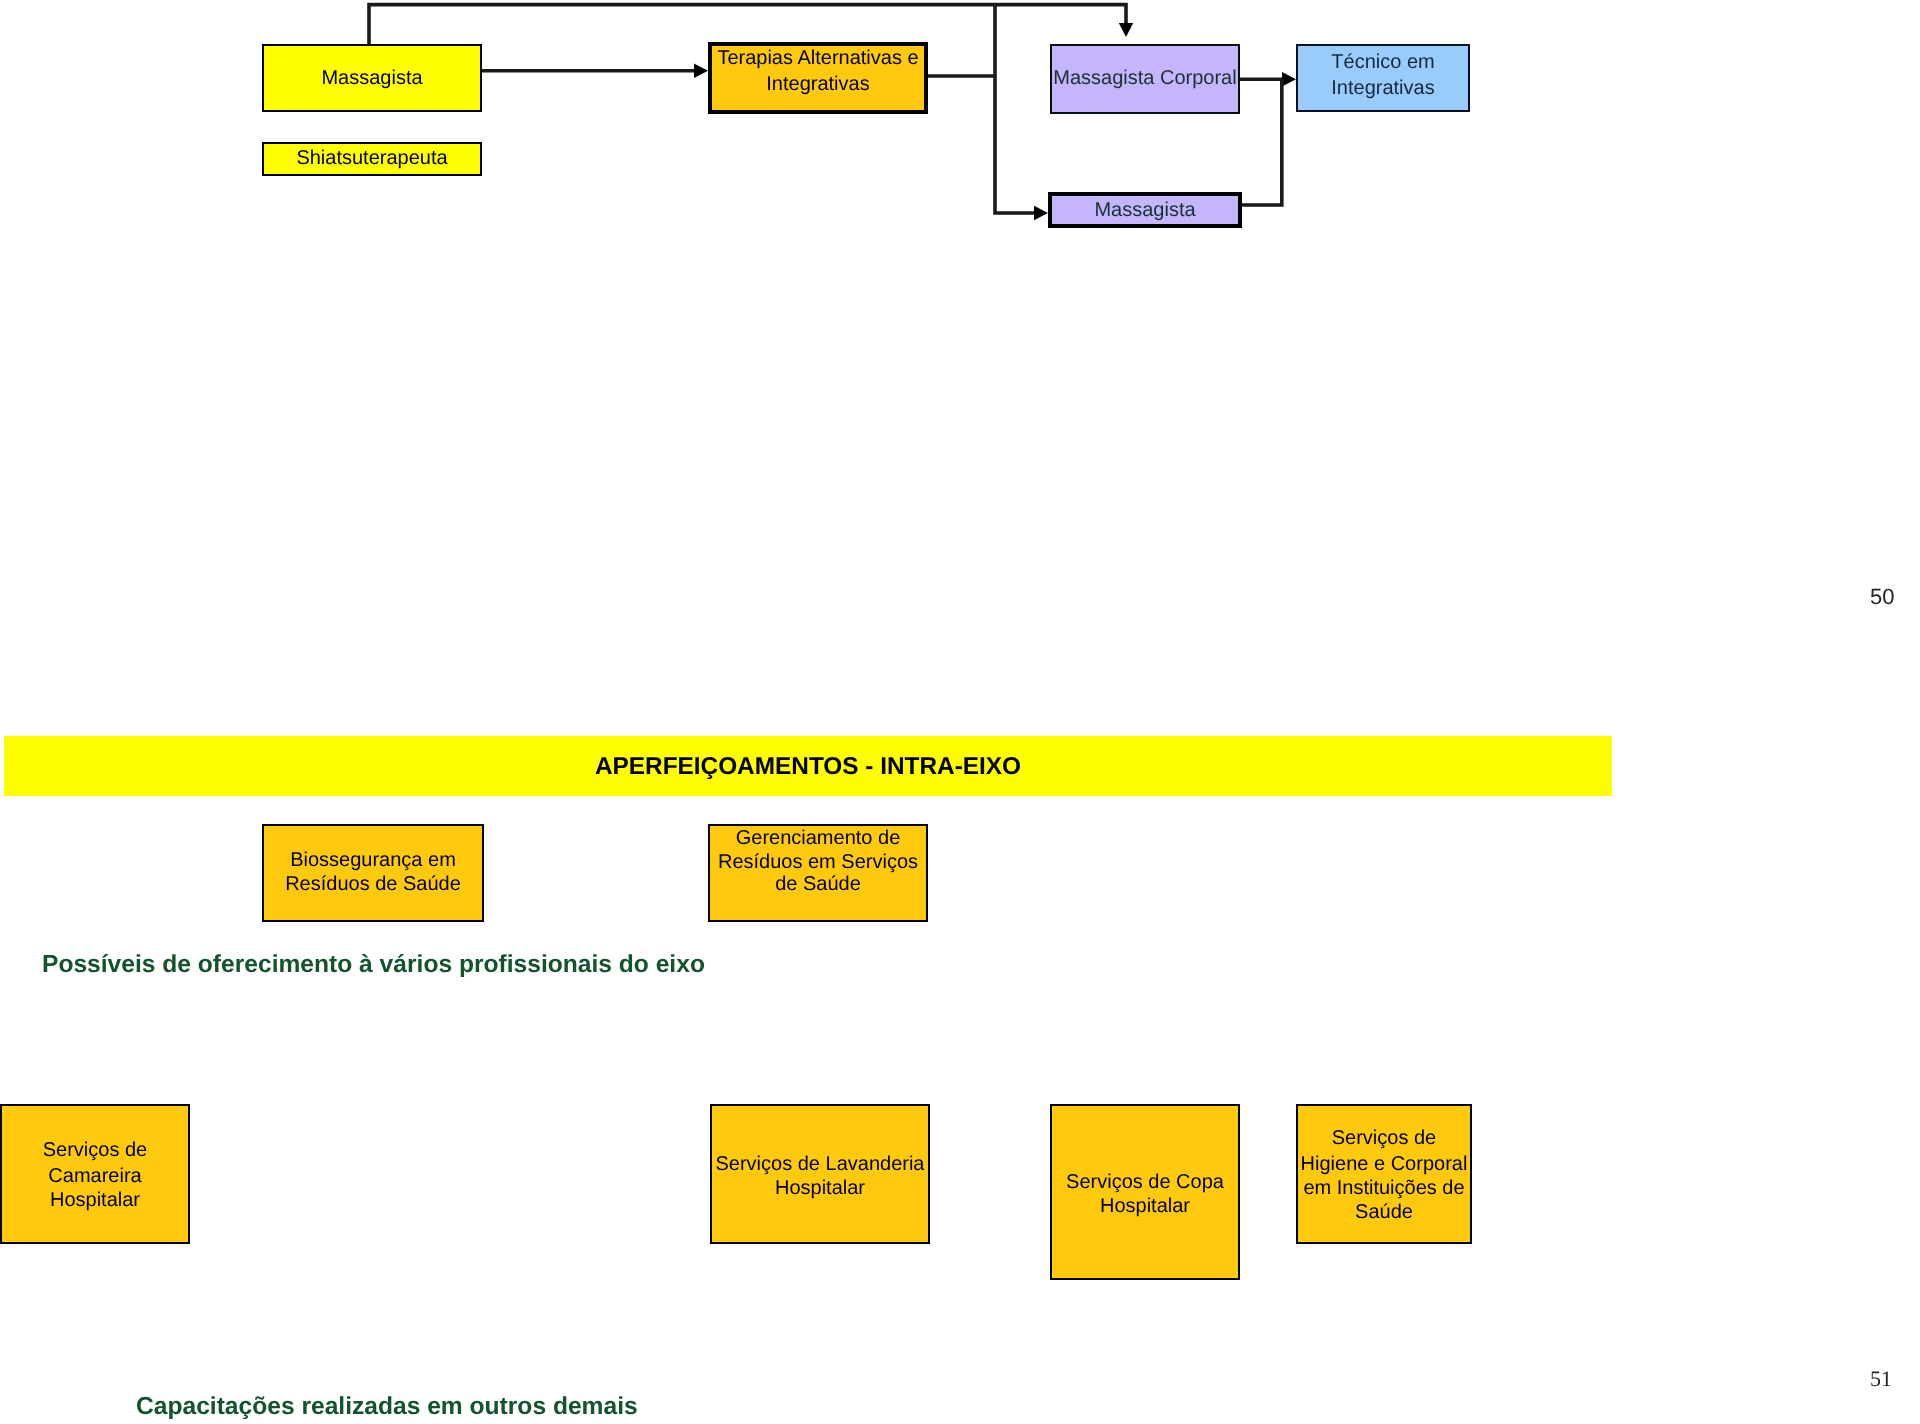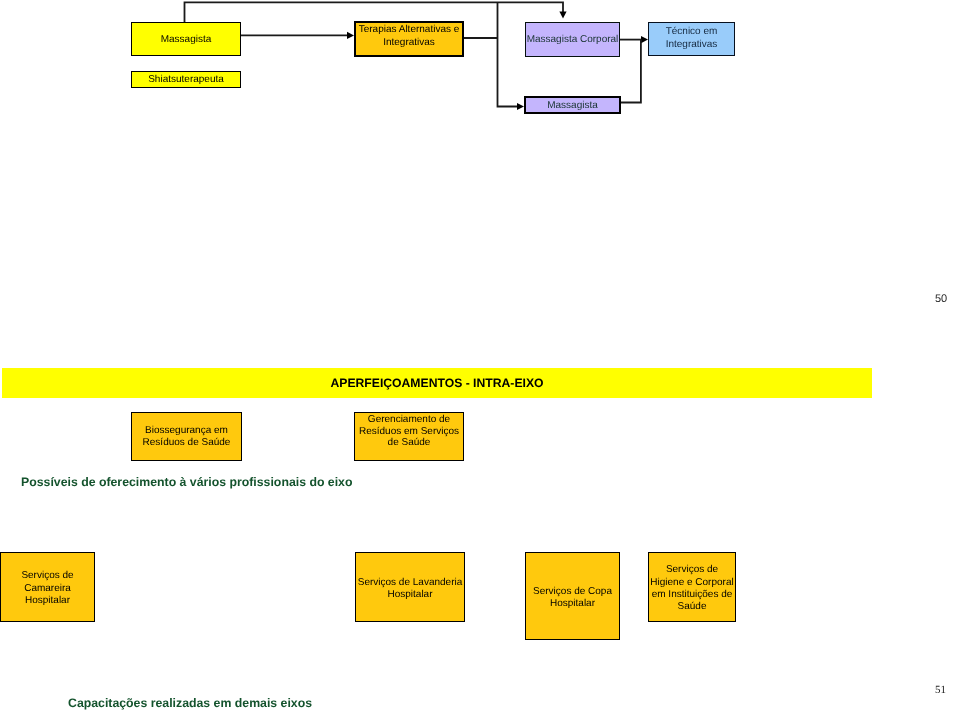--- a/index.html
+++ b/index.html
@@ -112,21 +112,21 @@
 
   <div class="node fill-blue" style="left: 648px; top: 22px; width: 87px; height: 34px; border-width: 1.6px; font-size: 10px; line-height: 13px; padding-bottom: 2px; color: rgb(20, 40, 63); border-color: rgb(6, 16, 31);">
     <span class="label">
       <i class="ln">Técnico em</i>
       <i class="ln">Integrativas</i>
     </span>
   </div>
 
   <div class="pagenum" style="left: 935px; top: 293px; font-size: 11px;">50</div>
 
-  <div class="banner" style="left: 2px; top: 368px; width: 870px; height: 30px; font-size: 12.2px;">APERFEIÇOAMENTOS - INTRA-EIXO</div>
+  <div class="banner" style="left: 2px; top: 368px; width: 804px; height: 30px; font-size: 12.2px;">APERFEIÇOAMENTOS - INTRA-EIXO</div>
 
   <div class="node fill-amber" style="left: 131px; top: 412px; width: 111px; height: 49px; border-width: 1.7px; font-size: 10px; line-height: 12px;">
     <span class="label">
       <i class="ln">Biossegurança em</i>
       <i class="ln">Resíduos de Saúde</i>
     </span>
   </div>
 
   <div class="node fill-amber" style="left: 354px; top: 412px; width: 110px; height: 49px; border-width: 1.7px; font-size: 10px; line-height: 11.8px; padding-bottom: 10px;">
     <span class="label">
@@ -163,17 +163,17 @@
 
   <div class="node fill-amber" style="left: 648px; top: 552px; width: 88px; height: 70px; border-width: 1.7px; font-size: 10px; line-height: 12.4px; padding-top: 4px;">
     <span class="label">
       <i class="ln">Serviços de</i>
       <i class="ln">Higiene e Corporal</i>
       <i class="ln">em Instituições de</i>
       <i class="ln">Saúde</i>
     </span>
   </div>
 
-  <div class="note" style="left: 68px; top: 696px; font-size: 12.3px;">Capacitações realizadas em demais eixos</div>
+  <div class="note" style="left: 68px; top: 696px; font-size: 12.3px;">Capacitações realizadas em outros demais</div>
 
   <div class="pagenum" style="left: 935px; top: 684px; font-size: 11px; font-family: Liberation Serif, serif;">51</div>
 
 </div>
 
 </body></html>

